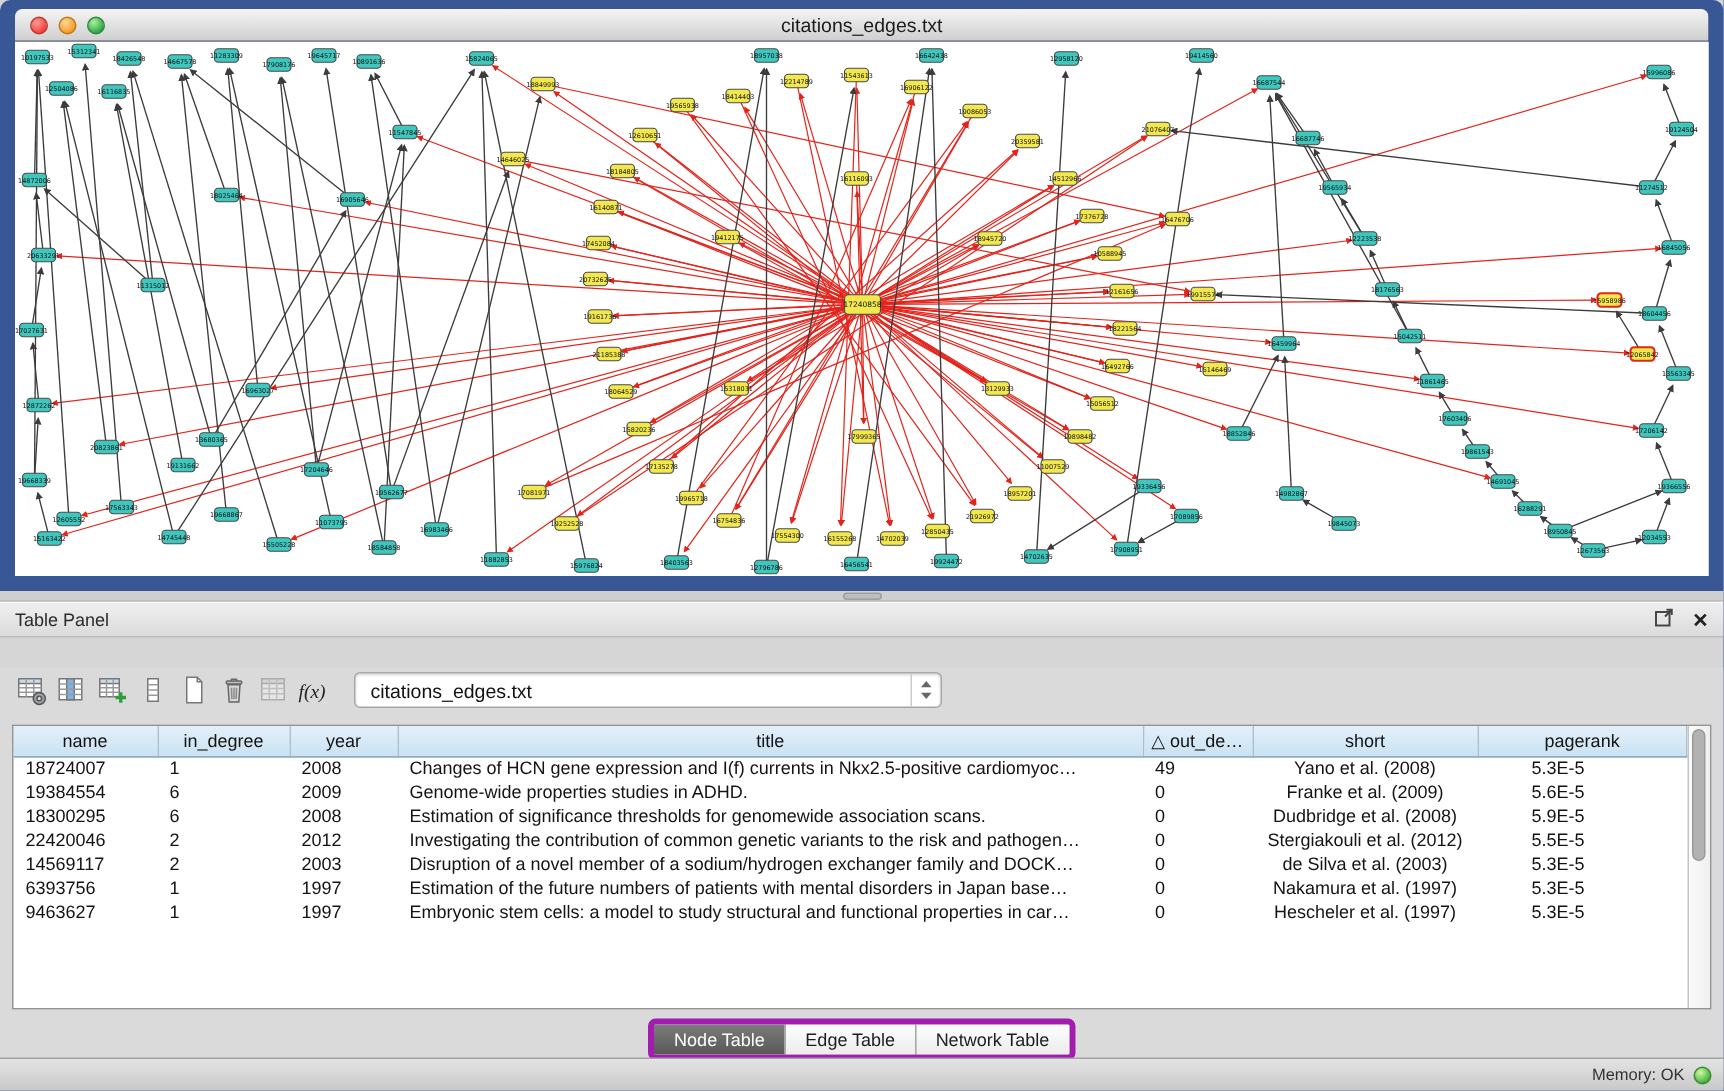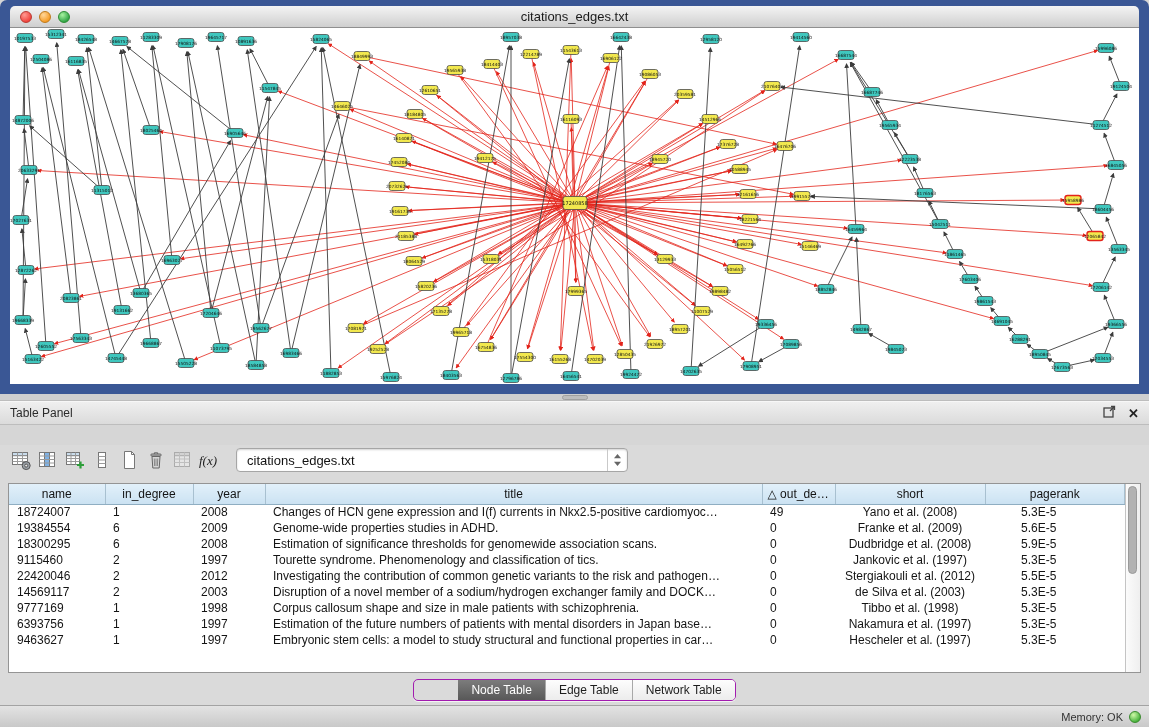--- a/index.html
+++ b/index.html
@@ -55,22 +55,22 @@
   #data-table th.h-out_degree { text-align:left; padding-left:5px; }
   #data-table td { height:16px; padding:0 4px 0 8px; white-space:nowrap; overflow:hidden; }
   #data-table td.c-short { text-align:center; padding:0; }
   #data-table td.c-pagerank { padding-left:36px; }
   .vscroll { width:15px; background:linear-gradient(to right,#FBFBFB,#EFEFEF); border-left:1px solid #C4C4C4; position:relative; }
   .vthumb { position:absolute; left:2px; top:2px; width:9px; height:88px; border-radius:5px;
             background:#B2B2B2; border:1px solid #9A9A9A; }
 
   
   .tabsrow { display:flex; justify-content:center; margin-top:6px; }
-  .tabset { display:inline-flex; border:1px solid #a21caf; border-radius:5px; overflow:hidden;
-            box-shadow:0 1px 0 rgba(255,255,255,.7);padding-left:44px; }
+  .tabset { display:inline-flex; border:4px solid #a21caf; border-radius:5px; overflow:hidden;
+            box-shadow:0 1px 0 rgba(255,255,255,.7); }
   .tab { font-family:"Liberation Sans", sans-serif; font-size:12px; padding:3px 13px; border:none;
          background:linear-gradient(#FDFDFD,#ECECEC); color:#1d1d1d; border-left:1px solid #A8A8A8; cursor:default; }
   .tab:first-child { border-left:none; }
   .tab.sel { background:linear-gradient(#7C7C7C,#585858); color:#fff; }
 
   
   .statusbar { position:absolute; left:0; bottom:0; width:100%; height:22px;
                background:linear-gradient(#E3E3E3,#C9C9C9); border-top:1px solid #A3A3A3;
                display:flex; align-items:center; justify-content:flex-end; gap:6px;
                padding-right:8px; font-size:11px; color:#333; }
@@ -917,53 +917,35 @@
                 <tr>
                   <td class="c-name">18300295</td>
                   <td class="c-in_degree">6</td>
                   <td class="c-year">2008</td>
                   <td class="c-title">Estimation of significance thresholds for genomewide association scans.</td>
                   <td class="c-out_degree">0</td>
                   <td class="c-short">Dudbridge et al. (2008)</td>
                   <td class="c-pagerank">5.9E-5</td>
                 </tr>
                 <tr>
-                  <td class="c-name">9115460</td>
-                  <td class="c-in_degree">2</td>
-                  <td class="c-year">1997</td>
-                  <td class="c-title">Tourette syndrome. Phenomenology and classification of tics.</td>
-                  <td class="c-out_degree">0</td>
-                  <td class="c-short">Jankovic et al. (1997)</td>
-                  <td class="c-pagerank">5.3E-5</td>
-                </tr>
-                <tr>
                   <td class="c-name">22420046</td>
                   <td class="c-in_degree">2</td>
                   <td class="c-year">2012</td>
                   <td class="c-title">Investigating the contribution of common genetic variants to the risk and pathogen…</td>
                   <td class="c-out_degree">0</td>
                   <td class="c-short">Stergiakouli et al. (2012)</td>
                   <td class="c-pagerank">5.5E-5</td>
                 </tr>
                 <tr>
                   <td class="c-name">14569117</td>
                   <td class="c-in_degree">2</td>
                   <td class="c-year">2003</td>
                   <td class="c-title">Disruption of a novel member of a sodium/hydrogen exchanger family and DOCK…</td>
                   <td class="c-out_degree">0</td>
                   <td class="c-short">de Silva et al. (2003)</td>
-                  <td class="c-pagerank">5.3E-5</td>
-                </tr>
-                <tr>
-                  <td class="c-name">9777169</td>
-                  <td class="c-in_degree">1</td>
-                  <td class="c-year">1998</td>
-                  <td class="c-title">Corpus callosum shape and size in male patients with schizophrenia.</td>
-                  <td class="c-out_degree">0</td>
-                  <td class="c-short">Tibbo et al. (1998)</td>
                   <td class="c-pagerank">5.3E-5</td>
                 </tr>
                 <tr>
                   <td class="c-name">6393756</td>
                   <td class="c-in_degree">1</td>
                   <td class="c-year">1997</td>
                   <td class="c-title">Estimation of the future numbers of patients with mental disorders in Japan base…</td>
                   <td class="c-out_degree">0</td>
                   <td class="c-short">Nakamura et al. (1997)</td>
                   <td class="c-pagerank">5.3E-5</td>

